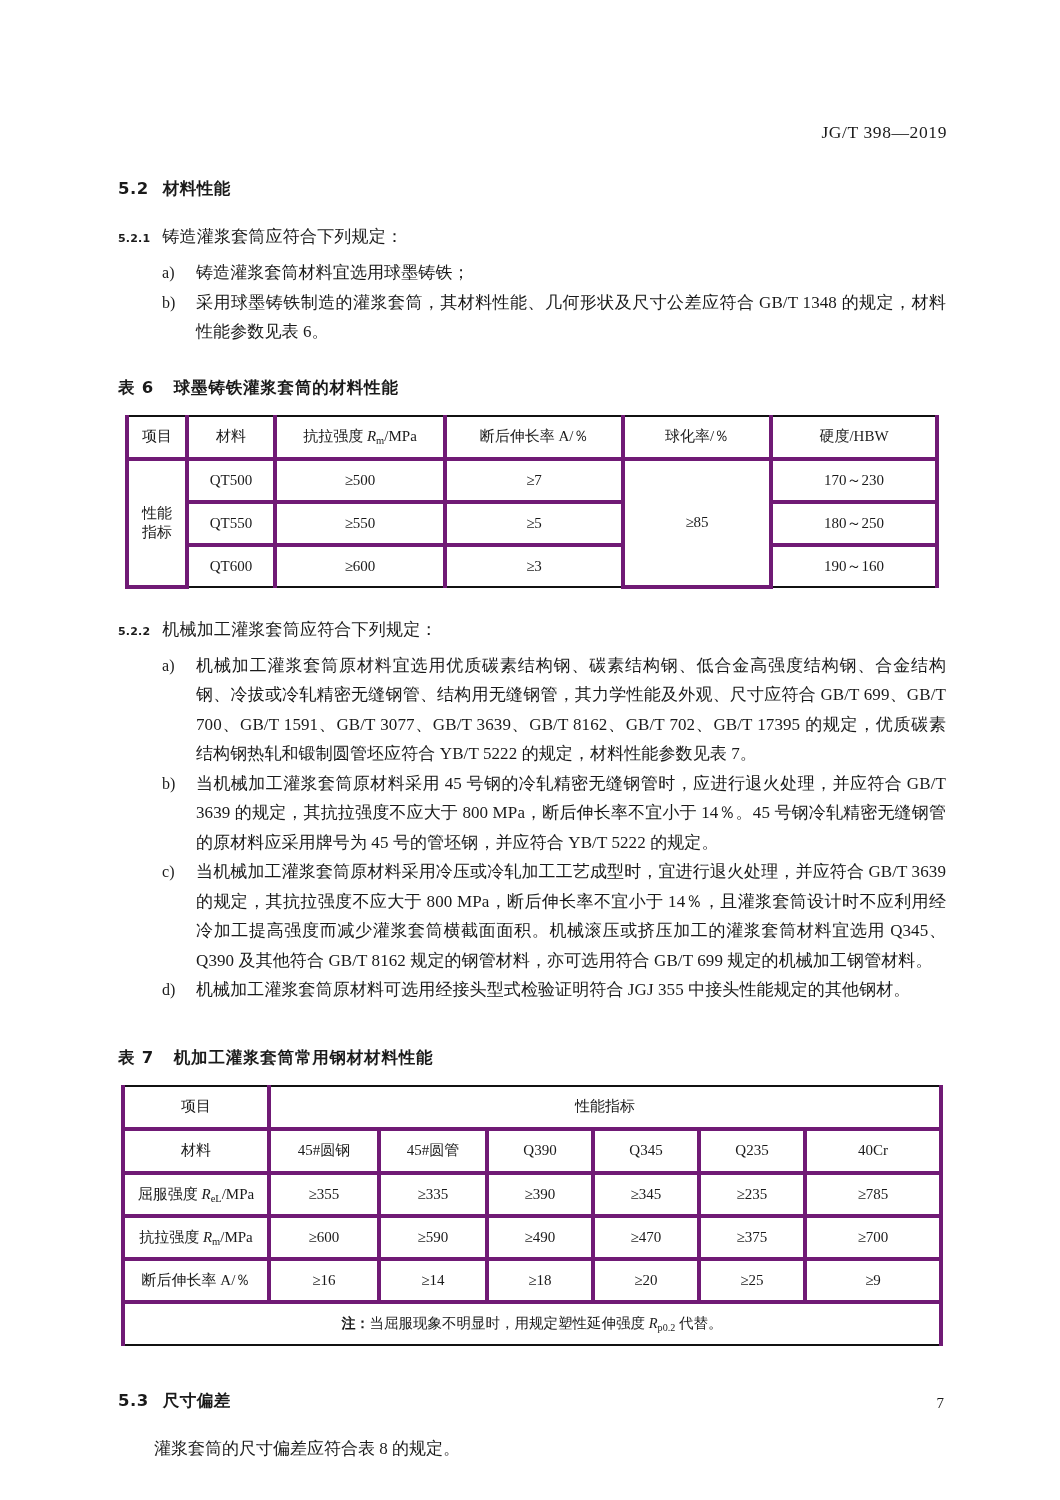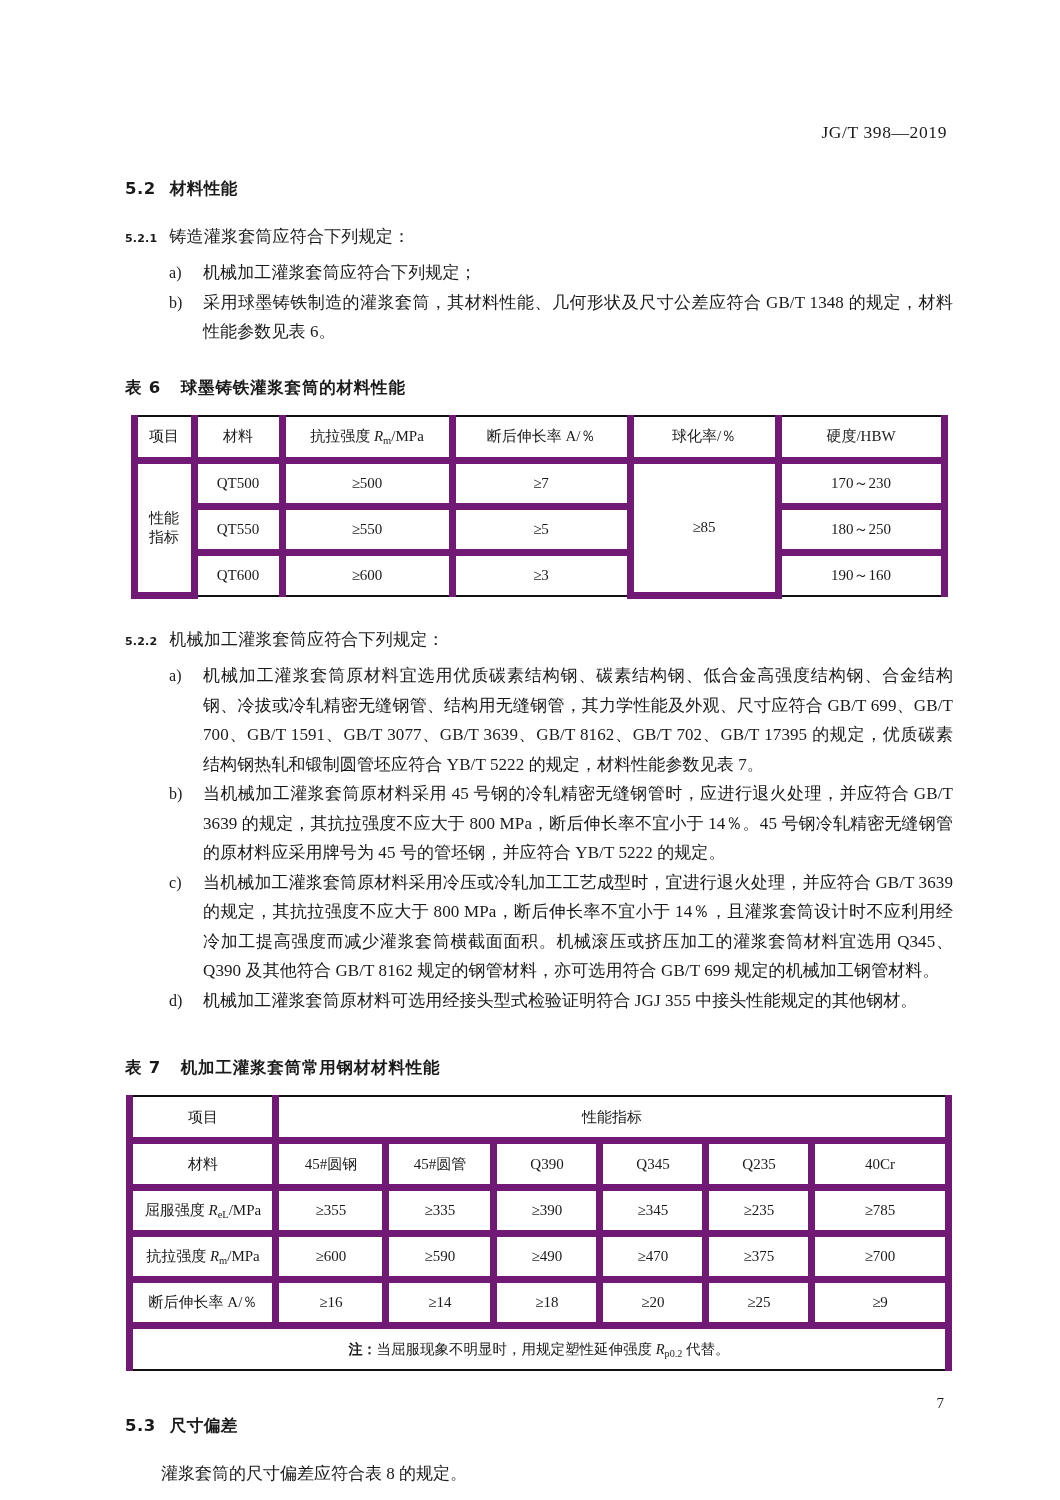--- a/index.html
+++ b/index.html
@@ -31,21 +31,21 @@
     font-family: "Liberation Serif", "DejaVu Serif", serif;
     font-size: 17.5px;
     letter-spacing: 0.6px;
     white-space: nowrap;
   }
 
   
   .content {
     position: absolute;
     top: 178px;
-    left: 125px;
+    left: 118px;
     width: 828px;
   }
 
   .h2 {
     font-family: "DejaVu Sans", "Liberation Sans", sans-serif;
     font-size: 16.5px;
     font-weight: bold;
     margin: 0 0 22px 0;
     letter-spacing: 0.5px;
   }
@@ -104,21 +104,21 @@
     font-weight: bold;
     letter-spacing: 0.8px;
   }
   table.doc-table {
     border-collapse: collapse;
     font-family: "Liberation Serif", "DejaVu Serif", serif;
     font-size: 15px;
     table-layout: fixed;
   }
   table.doc-table td, table.doc-table th {
-    border: 7px solid #701a75;
+    border: 4px solid #701a75;
     text-align: center;
     vertical-align: middle;
     font-weight: normal;
     padding: 2px 3px;
   }
   table.doc-table .outer-t { border-top-width: 2px; border-top-color: #111; }
   table.doc-table .outer-b { border-bottom-width: 2px; border-bottom-color: #111; }
 
   .hdr-row td { height: 36px; }
   .body-row td { height: 35px; }
@@ -171,21 +171,21 @@
     <div class="h2">
       <span class="num">5.2</span><span>材料性能</span>
     </div>
 
     <p class="clause">
       <span class="cnum">5.2.1</span><span>铸造灌浆套筒应符合下列规定：</span>
     </p>
 
     <ul class="alist">
       <li>
-        <span class="mark">a)</span><span>机械加工灌浆套筒应符合下列规定；</span>
+        <span class="mark">a)</span><span>铸造灌浆套筒材料宜选用球墨铸铁；</span>
       </li>
       <li>
         <span class="mark">b)</span><span>采用球墨铸铁制造的灌浆套筒，其材料性能、几何形状及尺寸公差应符合 GB/T 1348 的规定，材料性能参数见表 6。</span>
       </li>
     </ul>
 
     <div class="table-caption" id="table6-caption">
       <span>表 6</span>&nbsp;&nbsp;&nbsp;<span>球墨铸铁灌浆套筒的材料性能</span>
     </div>
 

